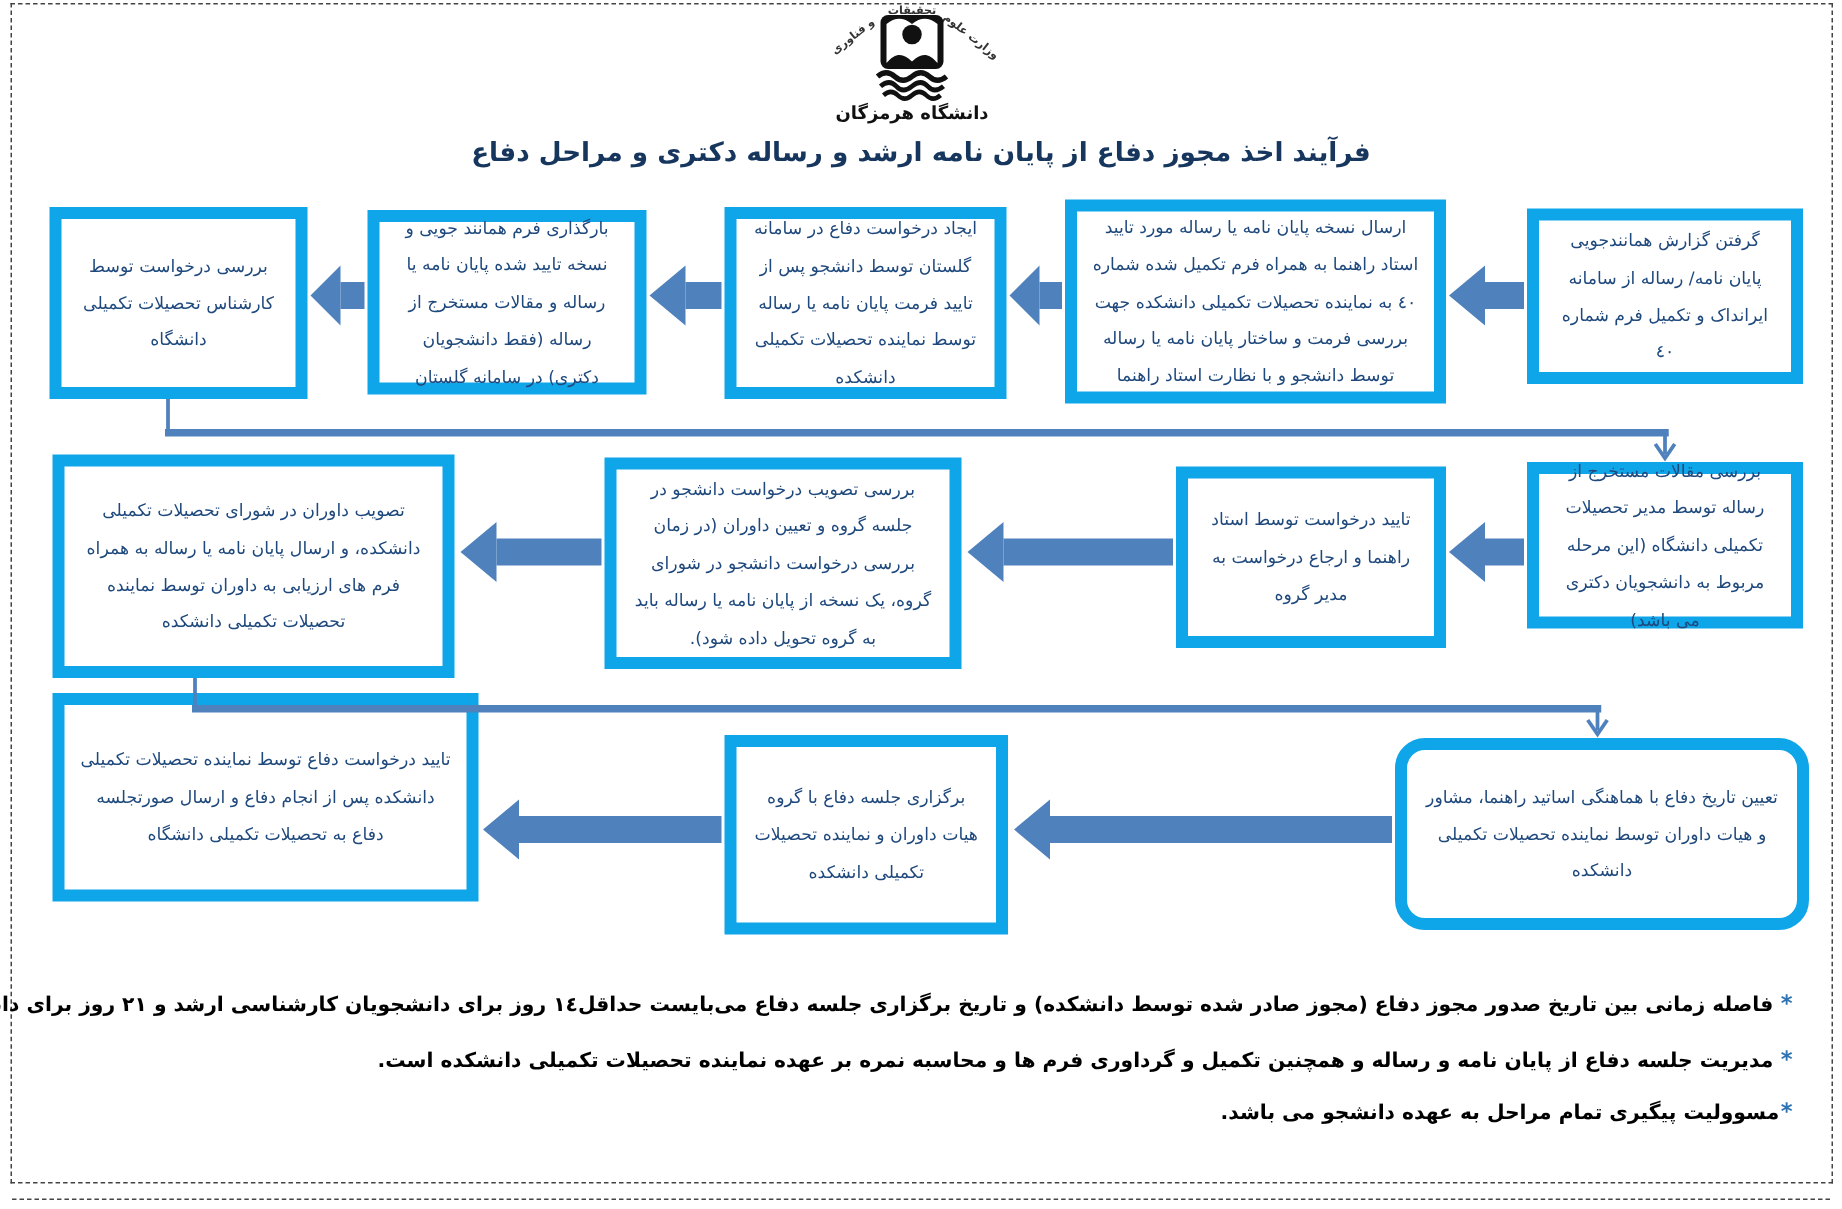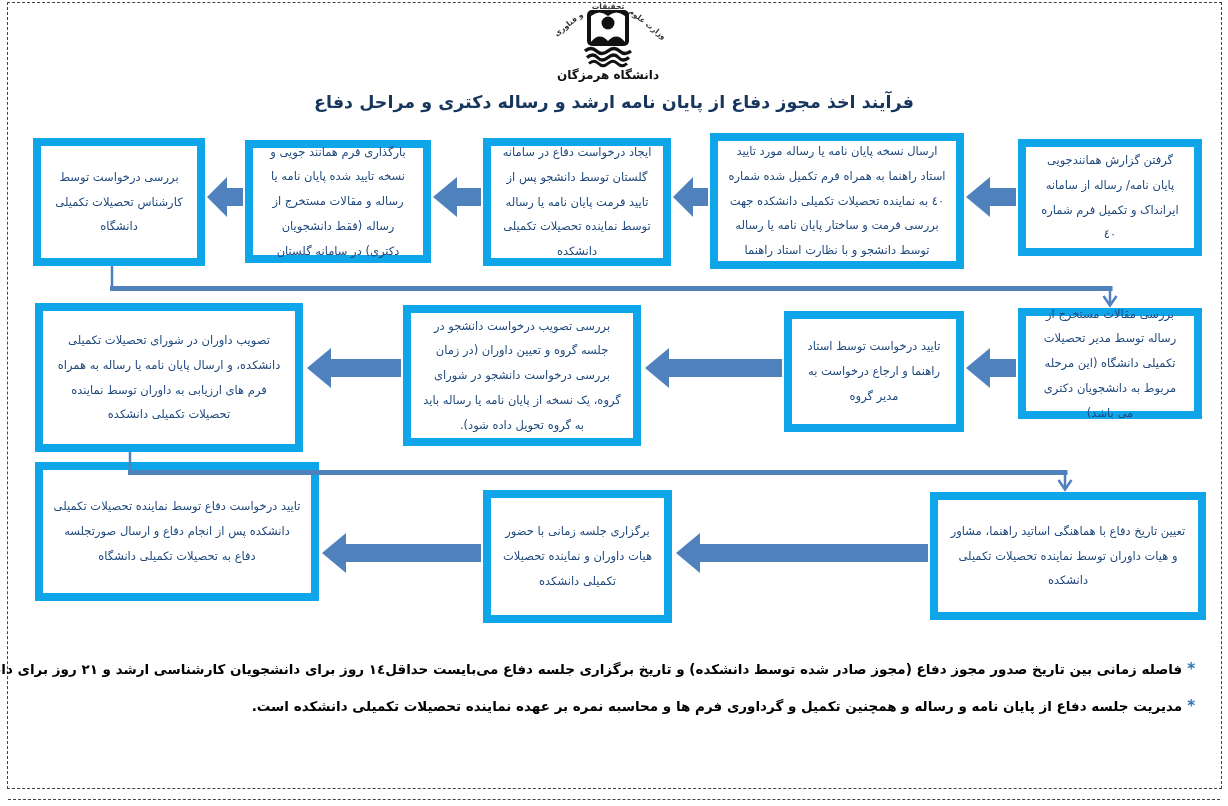--- a/index.html
+++ b/index.html
@@ -110,22 +110,22 @@
   </div>
   <div class="block-arrow" style="left:645px;top:348px;width:137px;">
     <span class="head"></span>
       <span class="shaft"></span>
   </div>
   <div class="block-arrow" style="left:307px;top:348px;width:94px;">
     <span class="head"></span>
       <span class="shaft"></span>
   </div>
 
-  <div class="flow-box" style="left:930px;top:492px;width:276px;height:128px;">تعیین تاریخ دفاع با هماهنگی اساتید راهنما، مشاور و هیات داوران توسط نماینده تحصیلات تکمیلی دانشکده</div>
-  <div class="flow-box" style="left:483px;top:490px;width:189px;height:133px;">برگزاری جلسه زمانی با حضور هیات داوران و نماینده تحصیلات تکمیلی دانشکده</div>
+  <div class="flow-box" style="left:930px;top:492px;width:276px;height:128px;border-radius:20px;">تعیین تاریخ دفاع با هماهنگی اساتید راهنما، مشاور و هیات داوران توسط نماینده تحصیلات تکمیلی دانشکده</div>
+  <div class="flow-box" style="left:483px;top:490px;width:189px;height:133px;">برگزاری جلسه دفاع با گروه هیات داوران و نماینده تحصیلات تکمیلی دانشکده</div>
   <div class="flow-box" style="left:35px;top:462px;width:284px;height:139px;">تایید درخواست دفاع توسط نماینده تحصیلات تکمیلی دانشکده پس از انجام دفاع و ارسال صورتجلسه دفاع به تحصیلات تکمیلی دانشگاه</div>
 
   <div class="block-arrow" style="left:676px;top:533px;width:252px;">
     <span class="head"></span>
       <span class="shaft"></span>
   </div>
   <div class="block-arrow" style="left:322px;top:533px;width:159px;">
     <span class="head"></span>
       <span class="shaft"></span>
   </div>
@@ -144,14 +144,17 @@
       <path d="M1058.5,480 L1065,489.5 L1071.5,480" stroke-width="2.5"></path>
     </g>
   </svg>
 
   <div class="note" style="top:660px;">
     <span class="star">*</span><span>فاصله زمانی بین تاریخ صدور مجوز دفاع (مجوز صادر شده توسط دانشکده) و تاریخ برگزاری جلسه دفاع می‌بایست حداقل١٤ روز برای دانشجویان کارشناسی ارشد و ٢١ روز برای دانشجویان دکتری باشد.</span>
   </div>
   <div class="note" style="top:697px;">
     <span class="star">*</span><span>مدیریت جلسه دفاع از پایان نامه و رساله و همچنین تکمیل و گرداوری فرم ها و محاسبه نمره بر عهده نماینده تحصیلات تکمیلی دانشکده است.</span>
   </div>
+  <div class="note tight" style="top:732px;">
+    <span class="star">*</span><span>مسوولیت پیگیری تمام مراحل به عهده دانشجو می باشد.</span>
+  </div>
 
 </div>
 
 </body></html>

